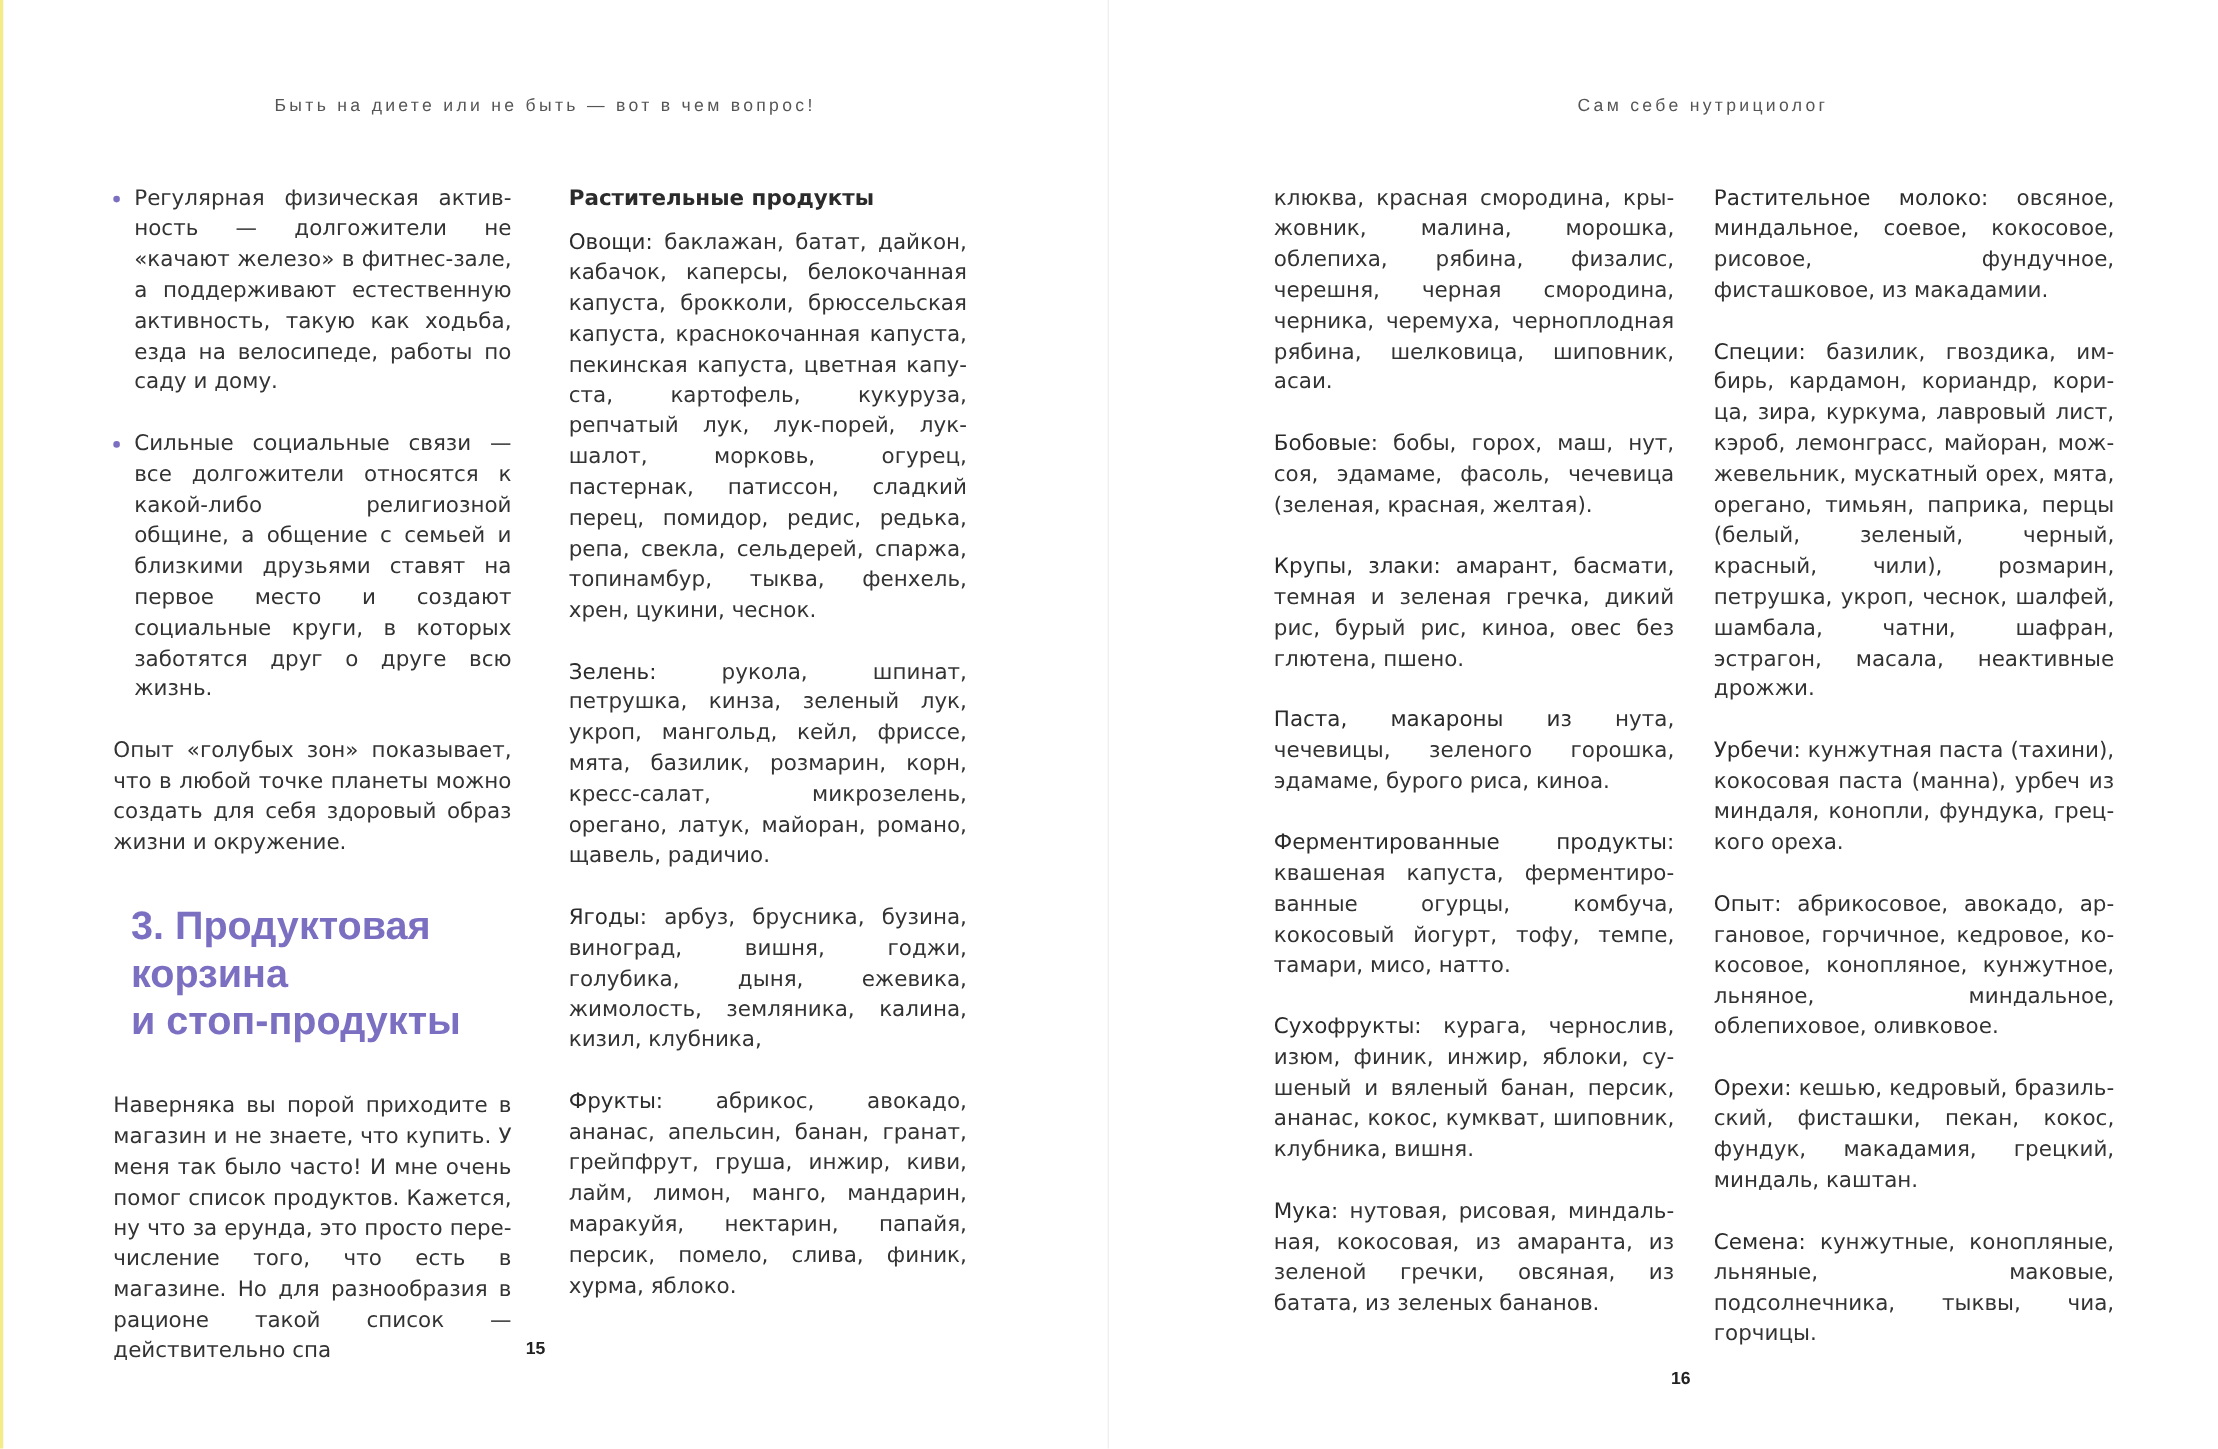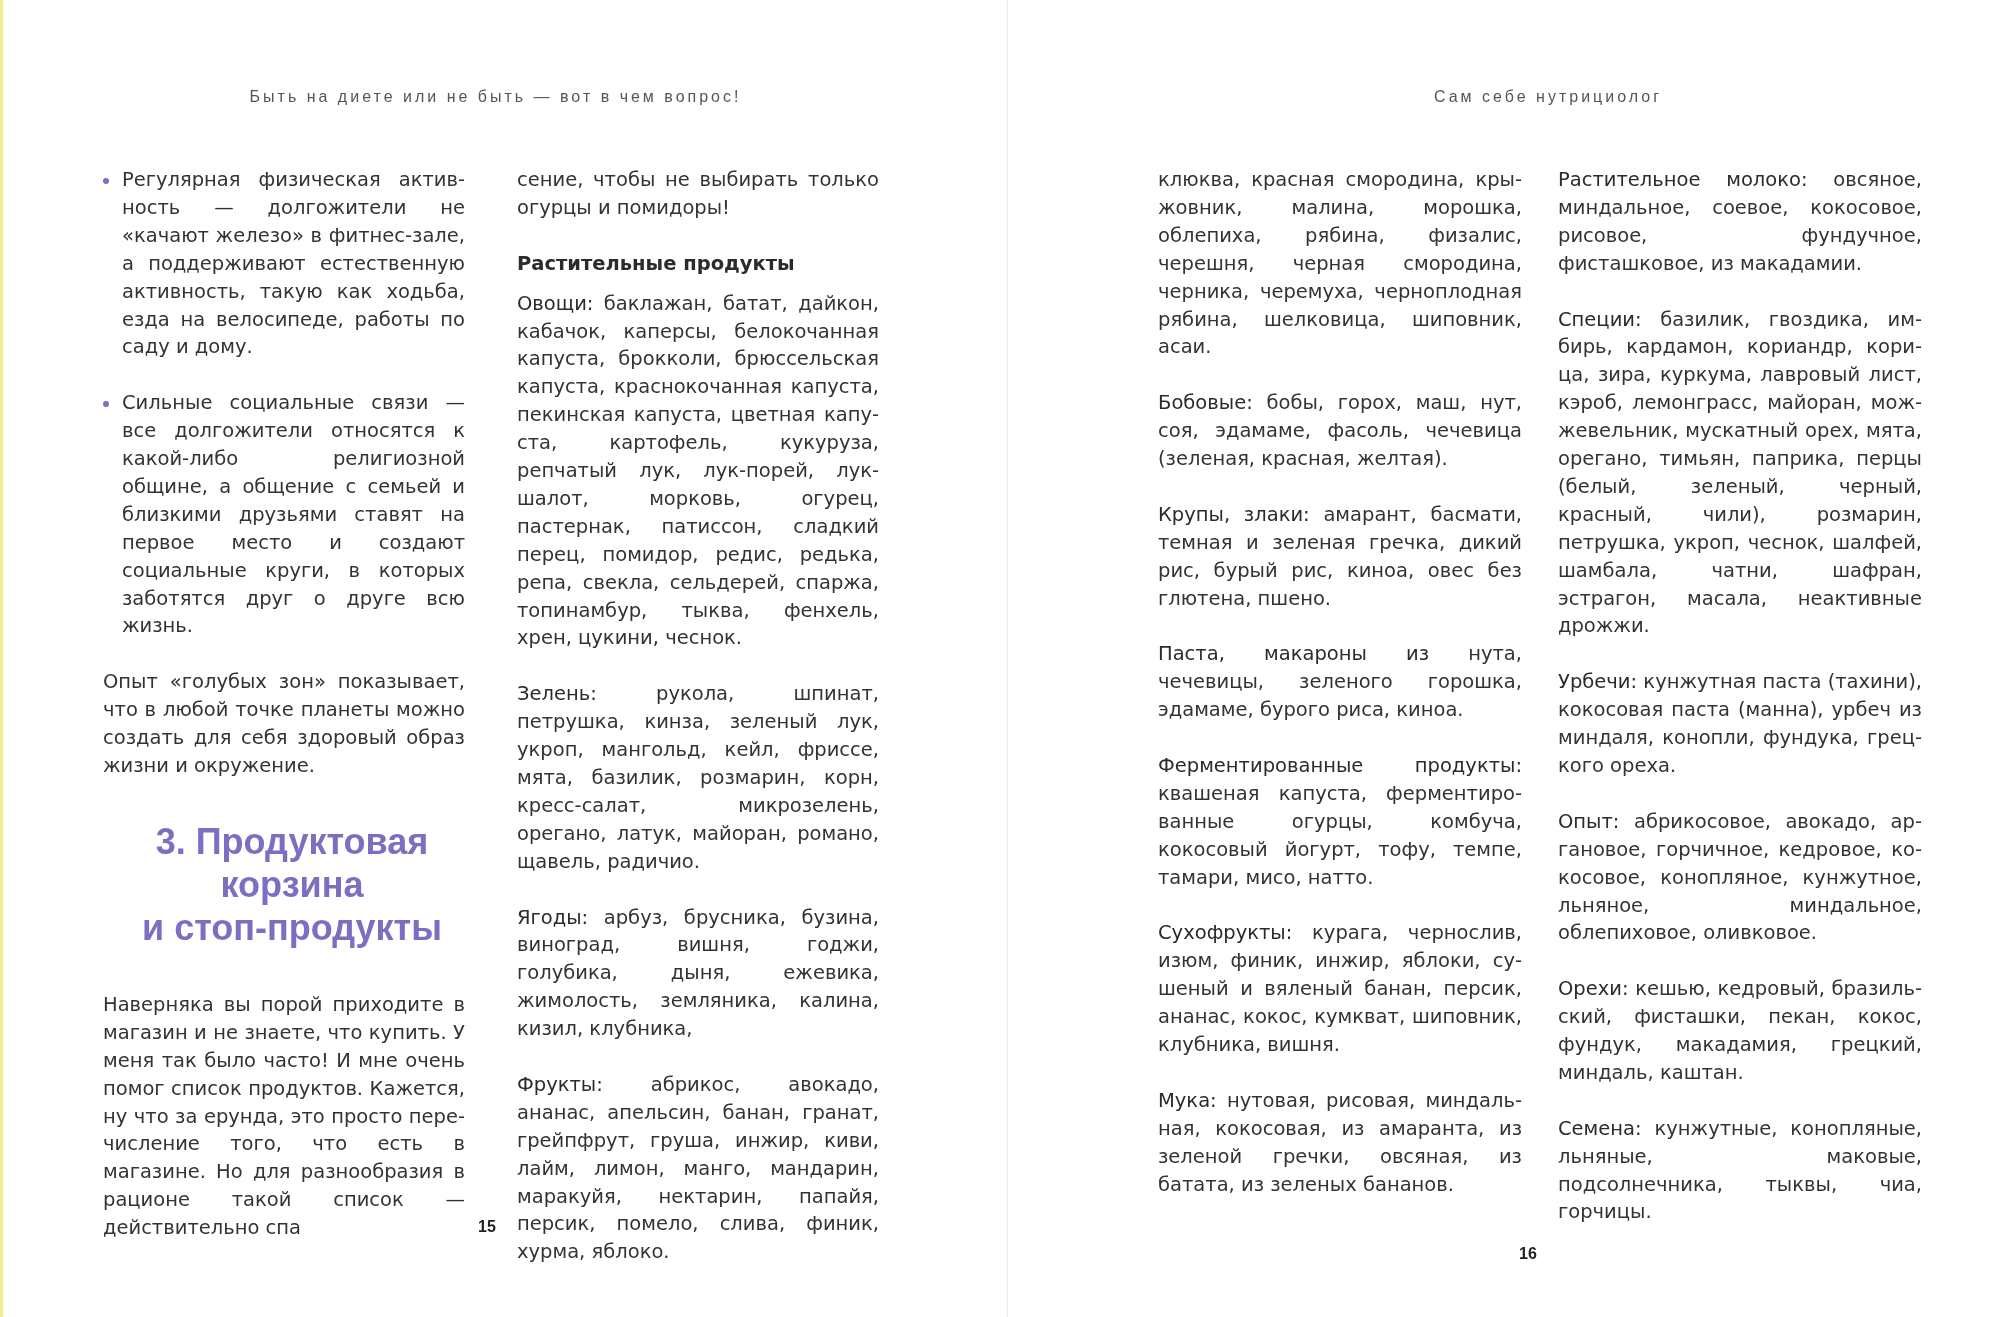--- a/index.html
+++ b/index.html
@@ -49,21 +49,21 @@
     position: absolute; left: 0; top: 12px;
     width: 6px; height: 6px; border-radius: 50%;
     background: #7b6fc2;
   }
   .section-heading {
     margin: 40px 0 42px 16px;
     font-family: "Liberation Sans", sans-serif;
     font-weight: bold;
     font-size: 36px; line-height: 43px;
     color: #7b6fc2;
-    text-align: center;
+    text-align: left;
   }
   .subheading { font-weight: bold; color: #2b2b2b; margin: 0 0 12px 0; text-align: left; }
   .term { font-weight: normal; color: #2b2b2b; }
   .entry { margin: 0 0 27.9px 0; }
 
   .page-number {
     position: absolute; top: 1218px;
     font-family: "Liberation Sans", sans-serif;
     font-weight: bold; font-size: 16px; color: #222;
   }
@@ -91,21 +91,20 @@
     <p class="para">Опыт «голубых зон» показывает, что в любой точке планеты можно создать для себя здоровый образ жизни и окружение.</p>
     <h2 class="section-heading">
       <span>3. Продуктовая</span><br>
       <span>корзина</span><br>
       <span>и стоп-продукты</span>
     </h2>
     <p class="para">Наверняка вы порой приходите в магазин и не знаете, что купить. У меня так было часто! И мне очень помог список продуктов. Кажется, ну что за ерунда, это просто пере­числение того, что есть в магазине. Но для разнообразия в рационе такой список — действительно спа­</p>
   </div>
 
   <div class="col c2">
-    <p class="para">сение, чтобы не выбирать только огурцы и помидоры!</p>
     <p class="subheading">Растительные продукты</p>
     <p class="entry"><span class="term">Овощи:</span><span> баклажан, батат, дайкон, кабачок, каперсы, белокочанная капуста, брокколи, брюссельская капуста, краснокочанная капуста, пекинская капуста, цветная капу­ста, картофель, кукуруза, репчатый лук, лук-порей, лук-шалот, морковь, огурец, пастернак, патиссон, слад­кий перец, помидор, редис, редька, репа, свекла, сельдерей, спаржа, топинамбур, тыква, фенхель, хрен, цукини, чеснок.</span></p>
     <p class="entry"><span class="term">Зелень:</span><span> рукола, шпинат, петрушка, кинза, зеленый лук, укроп, ман­гольд, кейл, фриссе, мята, базилик, розмарин, корн, кресс-салат, ми­крозелень, орегано, латук, майоран, романо, щавель, радичио.</span></p>
     <p class="entry"><span class="term">Ягоды:</span><span> арбуз, брусника, бузина, виноград, вишня, годжи, голубика, дыня, ежевика, жимолость, зем­ляника, калина, кизил, клубника,</span></p>
     <p class="entry"><span class="term">Фрукты:</span><span> абрикос, авокадо, ананас, апельсин, банан, гранат, грейпфрут, груша, инжир, киви, лайм, лимон, манго, мандарин, маракуйя, некта­рин, папайя, персик, помело, слива, финик, хурма, яблоко.</span></p>
   </div>
 
   <div class="page-number">15</div>
 </div>
 

